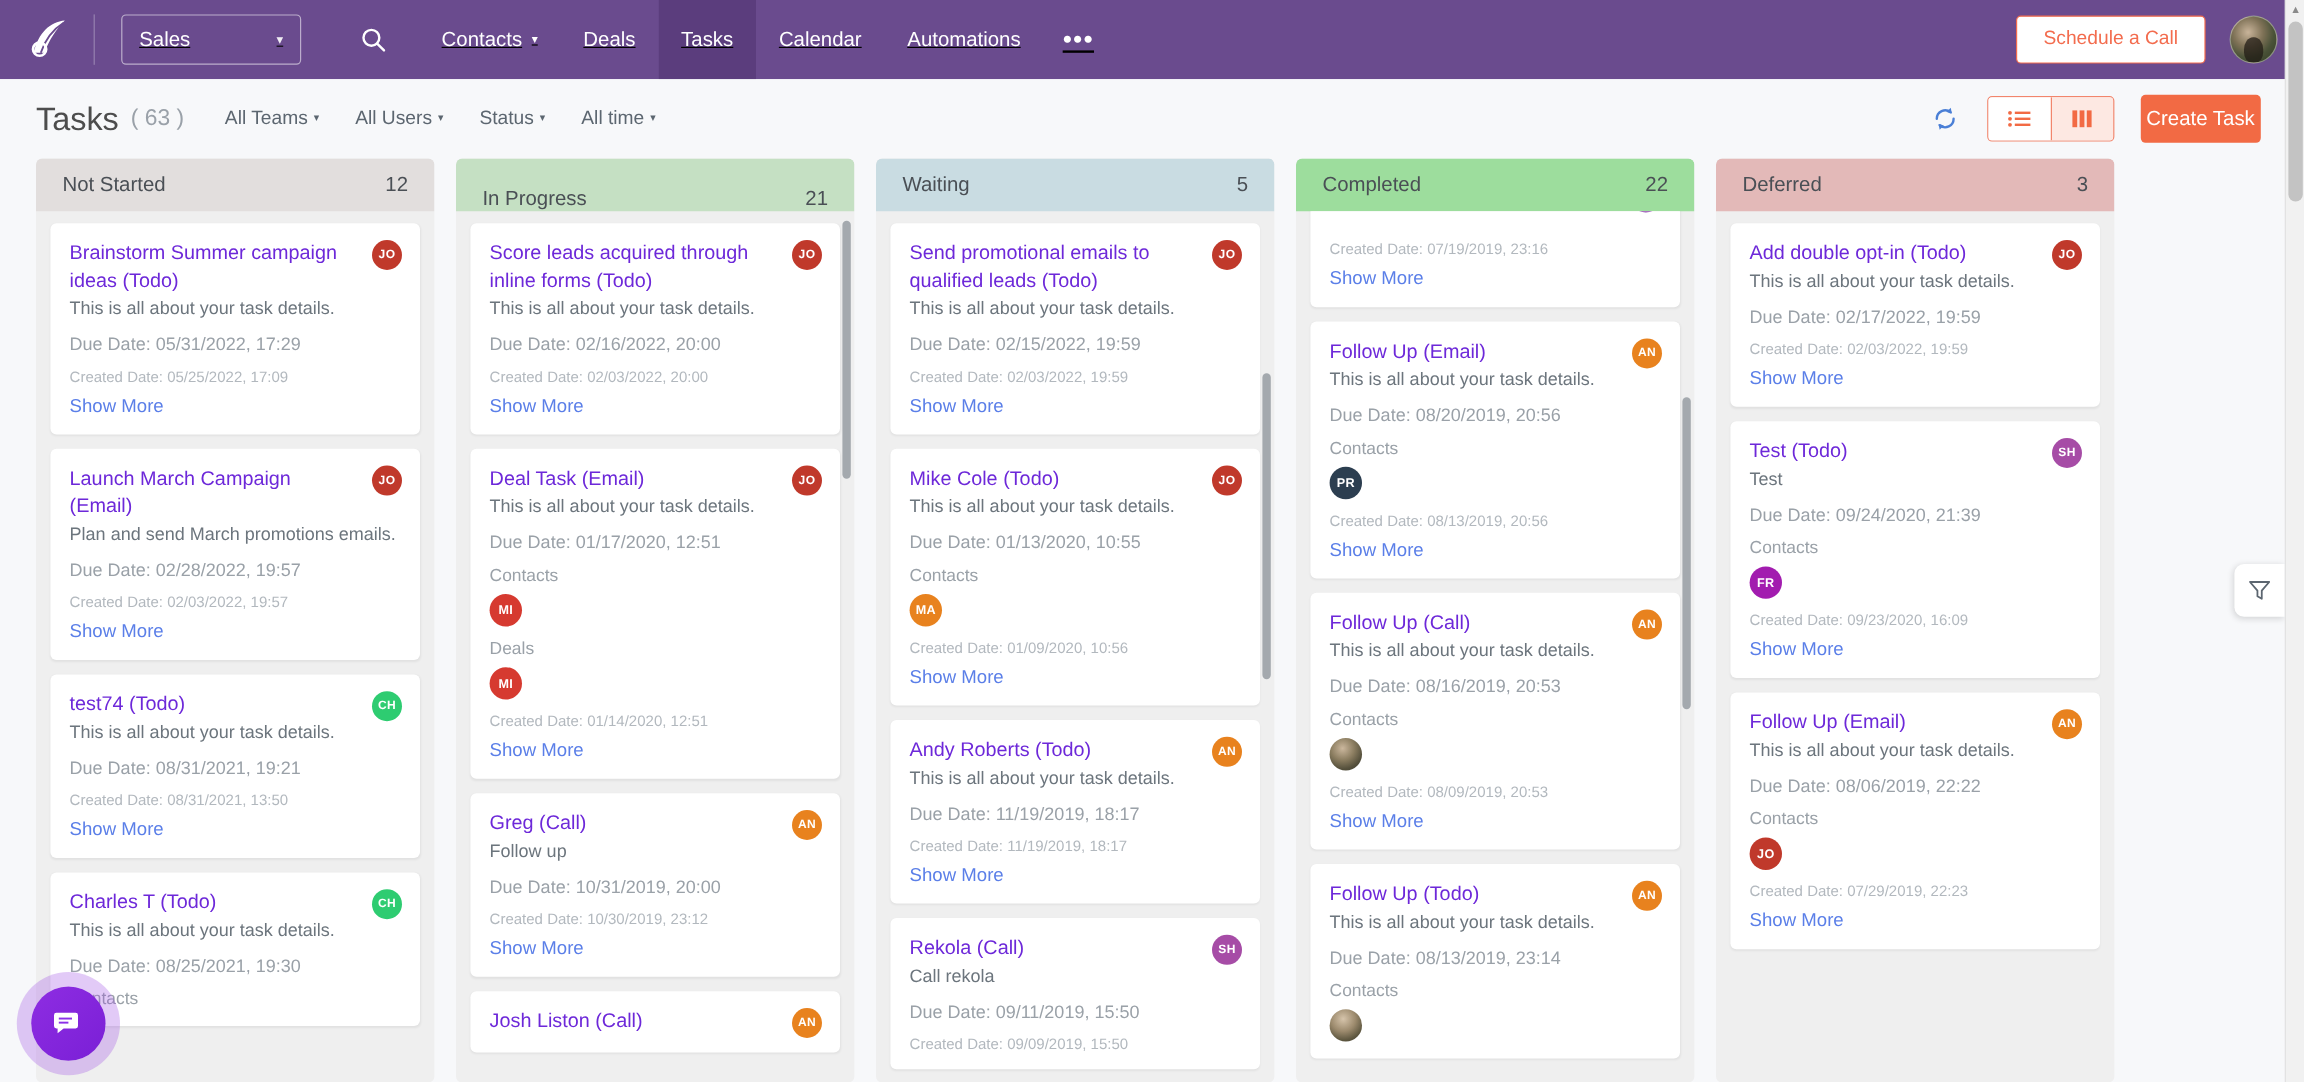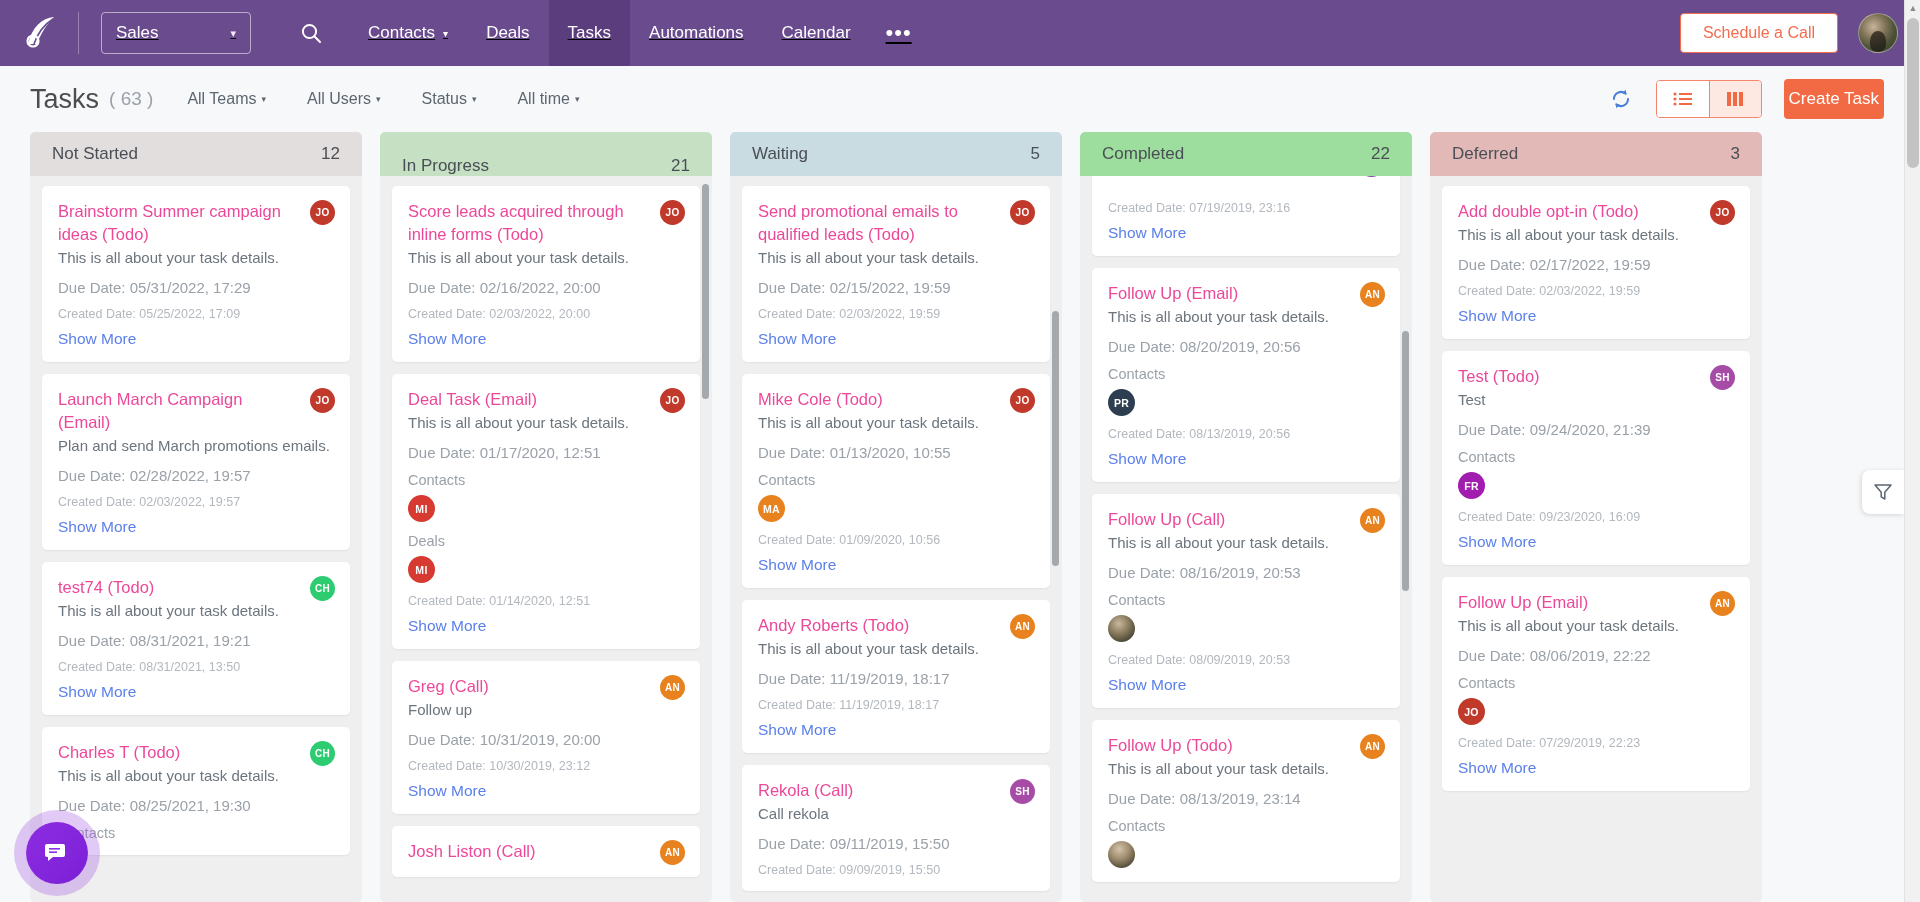--- a/index.html
+++ b/index.html
@@ -112,21 +112,21 @@
     padding: 0 28px 0 30px;
     position: relative;
     background: #f7f8fa;
   }
   .page-title {
     font-size: 27px; color: #4d4d4d; font-weight: 400;
   }
   .page-count {
     font-size: 19px; color: #9aa1a9; margin-left: 10px; margin-right: 34px;
   }
-  .filters { display: flex; align-items: center; gap: 41px; }
+  .filters { display: flex; align-items: center; gap: 30px; }
   .filter {
     font-size: 16px; color: #5c6670; cursor: pointer; white-space: nowrap;
   }
   .filter .caret { font-size: 9px; margin-left: 5px; position: relative; top: -2px; }
 
   .toolbar-right {
     position: absolute; right: 36px; top: 0; height: 66px;
     display: flex; align-items: center; gap: 22px;
   }
   .refresh-btn {
@@ -196,21 +196,21 @@
   .card {
     background: #fff;
     border-radius: 5px;
     padding: 14px 16px 14px 16px;
     margin-bottom: 12px;
     position: relative;
     box-shadow: 0 1px 2px rgba(0,0,0,.06);
     cursor: pointer;
   }
   .card-title {
-    color: #ec4899;
+    color: #6d28d9;
     font-size: 16.5px;
     line-height: 23px;
     padding-right: 42px;
     cursor: pointer;
   }
   .card-desc {
     color: #6c757d;
     font-size: 15px;
     line-height: 21px;
     margin-top: 1px;
@@ -316,24 +316,24 @@
       <span>Contacts</span>
       <span class="caret">▾</span>
     </div>
     <div class="navlink">
       <span>Deals</span>
     </div>
     <div class="navlink active">
       <span>Tasks</span>
     </div>
     <div class="navlink">
+      <span>Calendar</span>
+    </div>
+    <div class="navlink">
       <span>Automations</span>
-    </div>
-    <div class="navlink">
-      <span>Calendar</span>
     </div>
     <div class="navlink dots">•••</div>
   </div>
 
   <div class="topright">
     <button class="schedule-btn">Schedule a Call</button>
     <div class="avatar-photo"></div>
   </div>
 </div>
 

